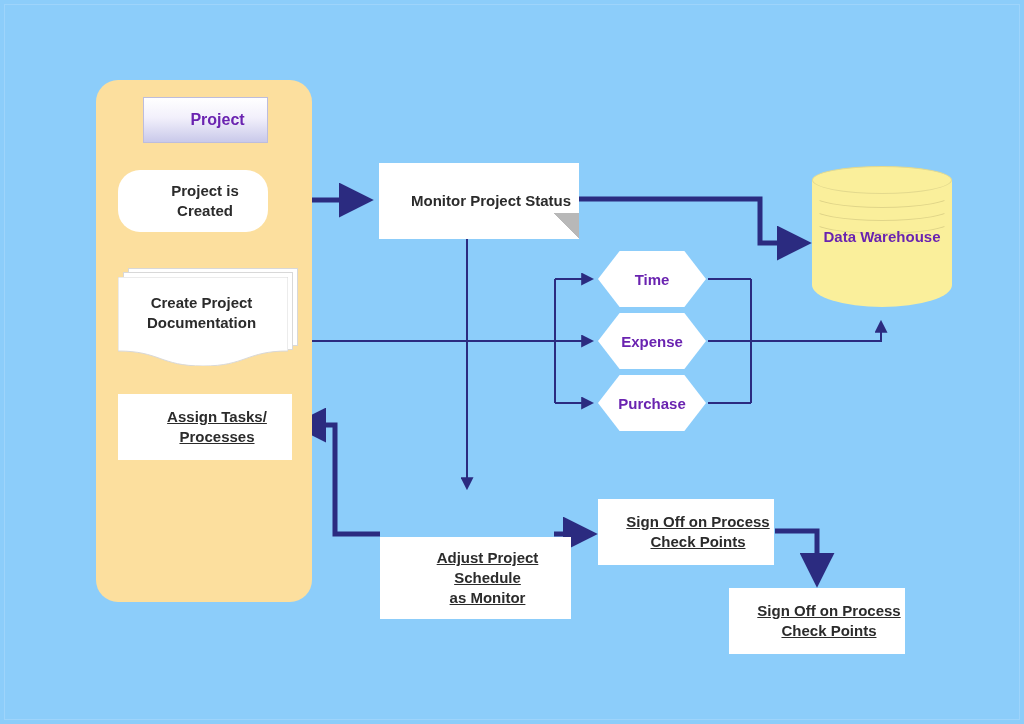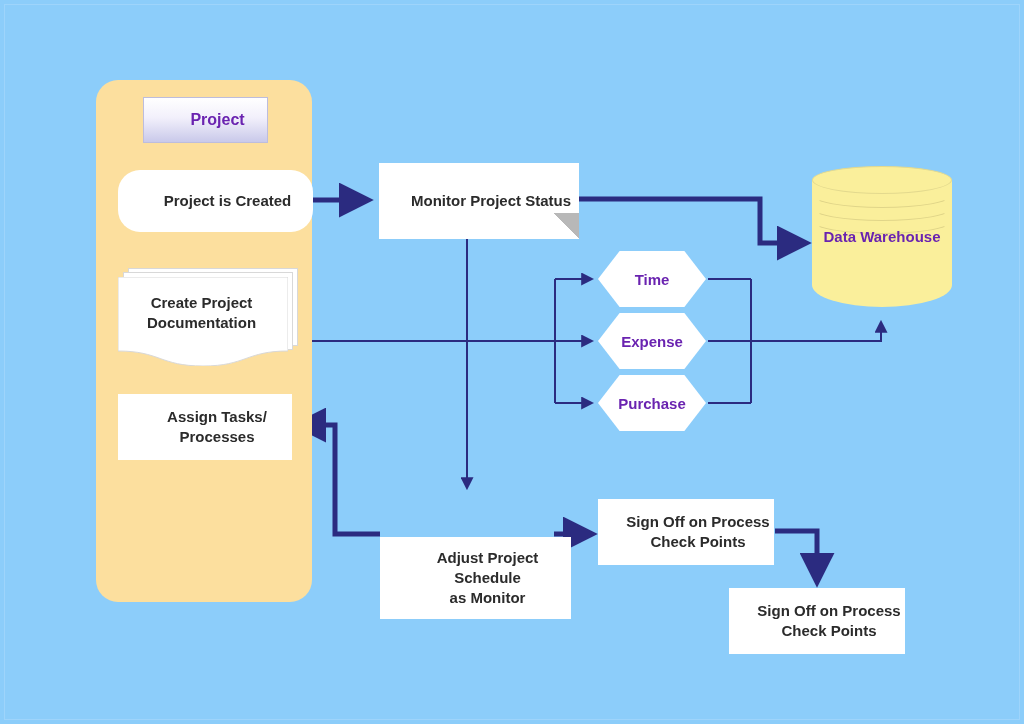--- a/index.html
+++ b/index.html
@@ -68,20 +68,21 @@
 
   .node-rounded {
     background: #ffffff;
     border-radius: 22px;
     font-size: 15px;
   }
 
   .node-rect {
     background: #ffffff;
     font-size: 15px;
+    text-decoration: underline;
   }
 
   
   .node-folded {
     background: #ffffff;
     font-size: 15px;
   }
   .node-folded .fold {
     position: absolute;
     right: 0; bottom: 0;
@@ -220,21 +221,21 @@
 
     <path d="M 554 534 L 592 534" stroke="#2b2b80" stroke-width="5" fill="none" marker-end="url(#arrowThick)"></path>
 
     <path d="M 775 531 L 817 531 L 817 582" stroke="#2b2b80" stroke-width="5" fill="none" marker-end="url(#arrowThick)"></path>
   </svg>
 
   <div id="project-panel"></div>
 
   <div class="node node-title" style="left:143px; top:97px; width:125px; height:46px;">Project</div>
 
-  <div class="node node-rounded" style="left:118px; top:170px; width:195px; height:62px;">Project is Created</div>
+  <div class="node node-rounded" style="left:118px; top:170px; width:150px; height:62px;">Project is Created</div>
 
   <div id="docs-stack">
     <div class="sheet s1"></div>
     <div class="sheet s2"></div>
     <svg class="front" viewBox="0 0 170 89" xmlns="http://www.w3.org/2000/svg">
       <path d="M 0 0 L 170 0 L 170 74 C 128 74 128 89 85 89 C 42 89 42 74 0 74 Z" fill="#ffffff" stroke="#d8d8d8" stroke-width="1"></path>
     </svg>
     <div class="front-label">
       <span>
         <span>Create Project</span><br>

